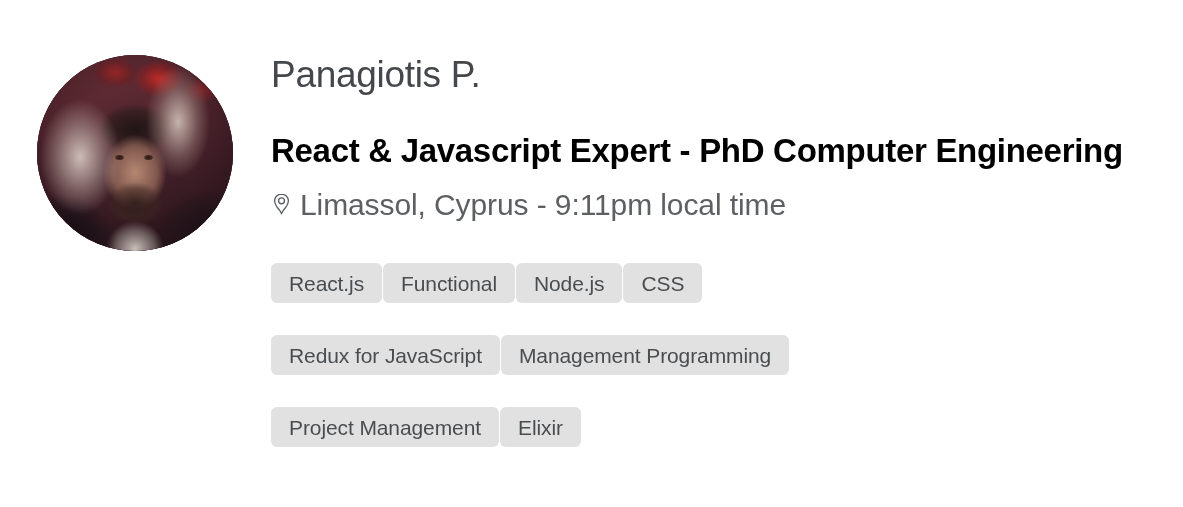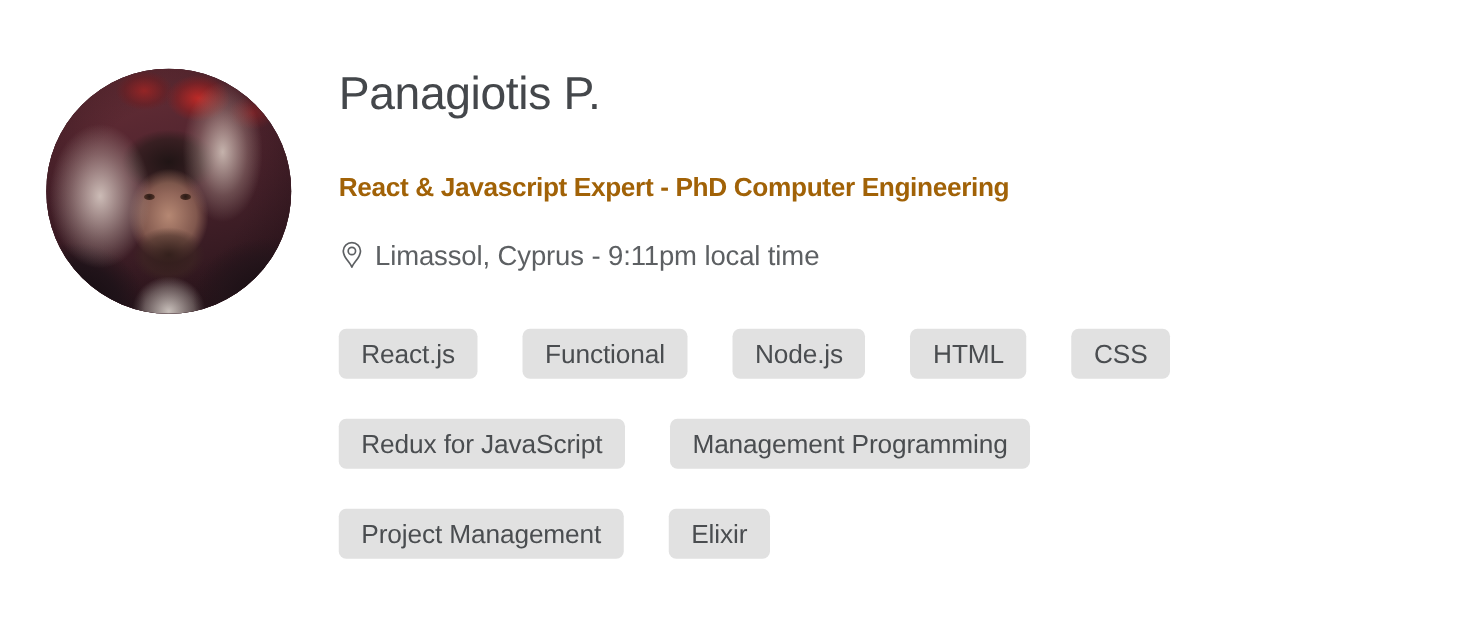--- a/index.html
+++ b/index.html
@@ -93,44 +93,44 @@
     letter-spacing: -0.3px;
     color: #44474b;
     white-space: nowrap;
   }
 
   .headline {
     position: absolute;
     top: 135px;
     left: 0;
     margin: 0;
-    font-size: 21px;
+    font-size: 33px;
     line-height: 32px;
     font-weight: 700;
     letter-spacing: -0.3px;
-    color: #a16207;
+    color: #000000;
     white-space: nowrap;
   }
 
   .location-row {
     position: absolute;
     top: 192px;
     left: 1px;
     display: flex;
     align-items: center;
     gap: 9px;
   }
   .pin-icon {
     width: 19px;
     height: 24px;
     display: block;
     flex: none;
   }
   .location-text {
-    font-size: 22px;
+    font-size: 30px;
     line-height: 26px;
     color: #5d6063;
     white-space: nowrap;
     letter-spacing: -0.1px;
   }
 
   
   .tag-rows {
     position: absolute;
     top: 263px;
@@ -143,21 +143,21 @@
   }
   .tag-row:last-child { margin-bottom: 0; }
 
   .tag {
     height: 40px;
     display: inline-flex;
     align-items: center;
     justify-content: center;
     box-sizing: border-box;
     padding: 0 18px;
-    margin-right: 36px;
+    margin-right: 1px;
     background: #e1e1e1;
     border-radius: 6px;
     font-size: 21px;
     line-height: 1;
     color: #4a4d50;
     white-space: nowrap;
     letter-spacing: -0.1px;
     cursor: pointer;
   }
   .tag:last-child { margin-right: 0; }
@@ -188,21 +188,20 @@
       </span>
       <span class="location-text">Limassol, Cyprus - 9:11pm local time</span>
     </div>
 
     <div class="tag-rows">
 
       <div class="tag-row">
         <span class="tag">React.js</span>
         <span class="tag">Functional</span>
         <span class="tag">Node.js</span>
-        <span class="tag">HTML</span>
         <span class="tag">CSS</span>
       </div>
 
       <div class="tag-row">
         <span class="tag">Redux for JavaScript</span>
         <span class="tag">Management Programming</span>
       </div>
 
       <div class="tag-row">
         <span class="tag">Project Management</span>

